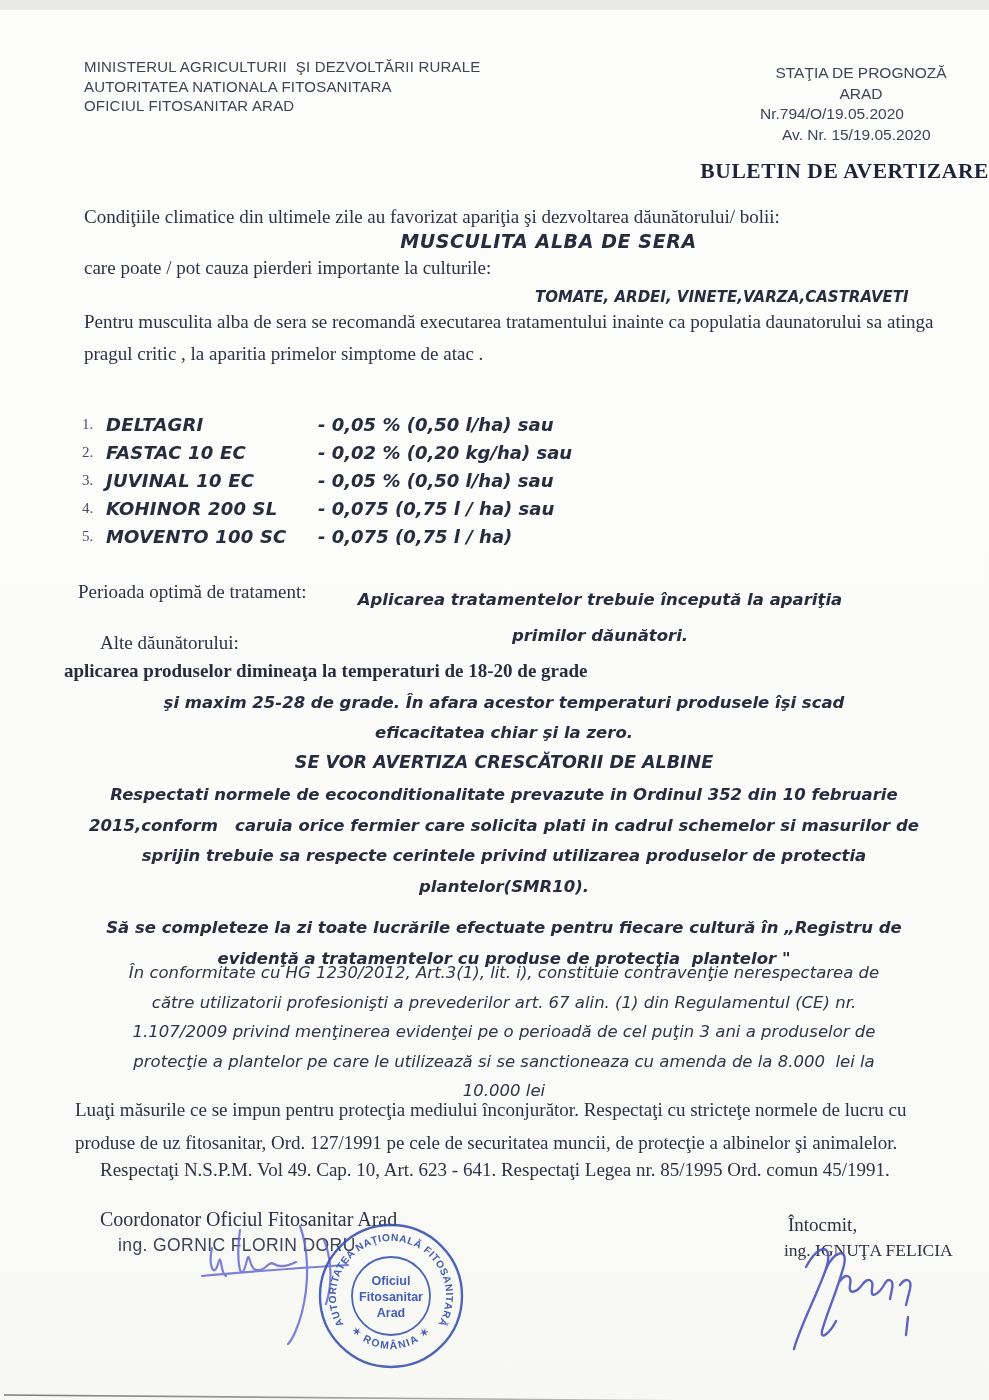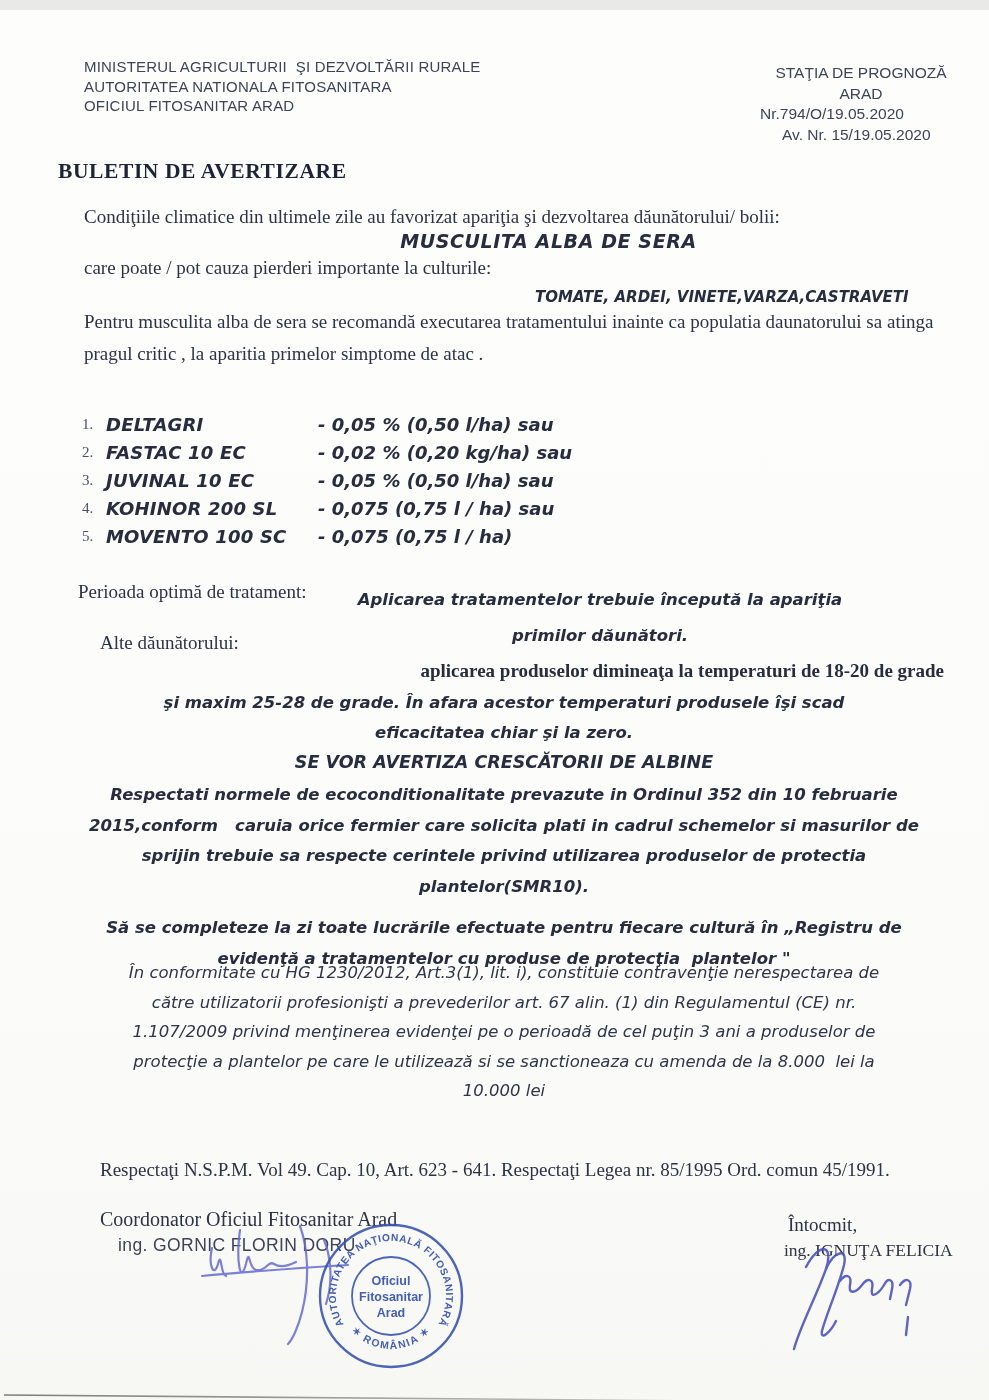--- a/index.html
+++ b/index.html
@@ -12,39 +12,39 @@
   .abs{position:absolute;}
   .sans{font-family:"Liberation Sans",sans-serif;}
   .deja{font-family:"DejaVu Sans",sans-serif;}
   .serif{font-family:"Liberation Serif",serif;}
   .lines{white-space:pre;}
   .hdr-left{left:84px;top:47px;font-size:15px;line-height:19.5px;color:#3e4456;letter-spacing:.2px;}
   .hdr-right{left:756px;top:53px;width:210px;font-size:15.5px;line-height:20.5px;color:#3e4456;}
   .hdr-right .c{text-align:center;}
   .hdr-right .i1{padding-left:4px;}
   .hdr-right .i2{padding-left:26px;}
-  .title{left:0;top:149px;width:989px;text-align:left;padding-left:58px;box-sizing:border-box;
+  .title{left:0;top:149px;width:989px;text-align:right;padding-left:58px;box-sizing:border-box;
     font-size:21.5px;font-weight:bold;letter-spacing:.6px;color:#1d2438;}
   .body19{font-size:19px;color:#2d3247;}
   .intro1{left:84px;top:196px;}
   .pest{left:0;top:220px;width:989px;text-align:center;padding-left:108px;box-sizing:border-box;
     font-size:19px;font-weight:bold;font-style:italic;letter-spacing:.6px;color:#272c3f;}
   .care{left:84px;top:247px;}
   .crops{left:535px;top:278px;font-size:15px;font-weight:bold;font-style:italic;color:#272c3f;}
   .recomm{left:84px;top:296px;line-height:31.5px;}
   .folositi{left:84px;top:361px;}
   .plist{left:0;top:404px;width:989px;}
   .prow{position:relative;height:28px;}
   .pnum{position:absolute;left:82px;top:2px;font-size:15px;color:#4a5066;}
   .pname{position:absolute;left:106px;top:0;font-size:18px;font-weight:bold;font-style:italic;color:#272c3f;font-family:"DejaVu Sans",sans-serif;letter-spacing:.2px;}
   .pdose{position:absolute;left:318px;top:0;font-size:18px;font-weight:bold;font-style:italic;color:#272c3f;font-family:"DejaVu Sans",sans-serif;}
   .treatlabel{left:78px;top:571px;}
   .treatlines{left:335px;top:572px;width:530px;text-align:center;font-size:16.5px;font-weight:bold;font-style:italic;line-height:36px;color:#272c3f;}
   .alte{left:100px;top:622px;}
-  .serifboldline{left:64px;top:650px;width:880px;text-align:right;font-size:19px;font-weight:bold;color:#272c3f;}
+  .serifboldline{left:64px;top:650px;width:880px;text-align:left;font-size:19px;font-weight:bold;color:#272c3f;}
   .italiclines{left:64px;top:678px;width:880px;text-align:center;font-size:16.5px;font-weight:bold;font-style:italic;line-height:30px;color:#272c3f;}
   .sevor{left:64px;top:742px;width:880px;text-align:center;font-size:17.5px;font-weight:bold;font-style:italic;color:#272c3f;}
   .beeslines{left:44px;top:770px;width:920px;text-align:center;font-size:16.5px;font-weight:bold;font-style:italic;line-height:30.5px;color:#272c3f;}
   .regbold{left:44px;top:902px;width:920px;text-align:center;font-size:16.5px;font-weight:bold;font-style:italic;line-height:31px;color:#272c3f;}
   .reglegal{left:44px;top:948px;width:920px;text-align:center;font-size:16.5px;font-style:italic;line-height:29.5px;color:#30354a;}
   .safety{left:75px;top:1083px;line-height:33px;}
   .safety2{left:100px;top:1149px;}
   .f-l-role{left:100px;top:1198px;font-size:20px;}
   .f-l-name{left:118px;top:1225px;font-size:17.5px;letter-spacing:.4px;color:#3e4456;}
   .f-r-role{left:788px;top:1204px;font-size:19px;}
@@ -110,20 +110,21 @@
   <div class="abs body19 alte">Alte dăunătorului:</div>
   <div class="abs serif serifboldline">aplicarea produselor dimineaţa la temperaturi de 18-20 de grade</div>
   <div class="abs deja italiclines lines">şi maxim 25-28 de grade. În afara acestor temperaturi produsele îşi scad<br>eficacitatea chiar şi la zero.</div>
 
   <div class="abs deja sevor">SE VOR AVERTIZA CRESCĂTORII DE ALBINE</div>
   <div class="abs deja beeslines lines">Respectati normele de ecoconditionalitate prevazute in Ordinul 352 din 10 februarie<br>2015,conform   caruia orice fermier care solicita plati in cadrul schemelor si masurilor de<br>sprijin trebuie sa respecte cerintele privind utilizarea produselor de protectia<br>plantelor(SMR10).</div>
 
   <div class="abs deja regbold lines">Să se completeze la zi toate lucrările efectuate pentru fiecare cultură în „Registru de<br>evidenţă a tratamentelor cu produse de protecţia  plantelor "</div>
   <div class="abs deja reglegal lines">În conformitate cu HG 1230/2012, Art.3(1), lit. i), constituie contravenţie nerespectarea de<br>către utilizatorii profesionişti a prevederilor art. 67 alin. (1) din Regulamentul (CE) nr.<br>1.107/2009 privind menţinerea evidenţei pe o perioadă de cel puţin 3 ani a produselor de<br>protecţie a plantelor pe care le utilizează si se sanctioneaza cu amenda de la 8.000  lei la<br>10.000 lei</div>
 
+  <div class="abs body19 safety lines">Luaţi măsurile ce se impun pentru protecţia mediului înconjurător. Respectaţi cu stricteţe normele de lucru cu<br>produse de uz fitosanitar, Ord. 127/1991 pe cele de securitatea muncii, de protecţie a albinelor şi animalelor.</div>
   <div class="abs body19 safety2">Respectaţi N.S.P.M. Vol 49. Cap. 10, Art. 623 - 641. Respectaţi Legea nr. 85/1995 Ord. comun 45/1991.</div>
 
   <div class="abs serif f-l-role">Coordonator Oficiul Fitosanitar Arad</div>
   <div class="abs sans f-l-name">ing. GORNIC FLORIN DORU</div>
   <div class="abs serif f-r-role">Întocmit,</div>
   <div class="abs serif f-r-name">ing. IGNUŢA FELICIA</div>
 
   <svg class="abs sigl" width="215" height="135" viewBox="0 0 215 135">
     <g fill="none" stroke="#666bd1" stroke-width="2.2" stroke-linecap="round" opacity="0.85">
       <path d="M22,30 C18,48 24,60 28,46 C32,32 30,56 36,58"></path>

